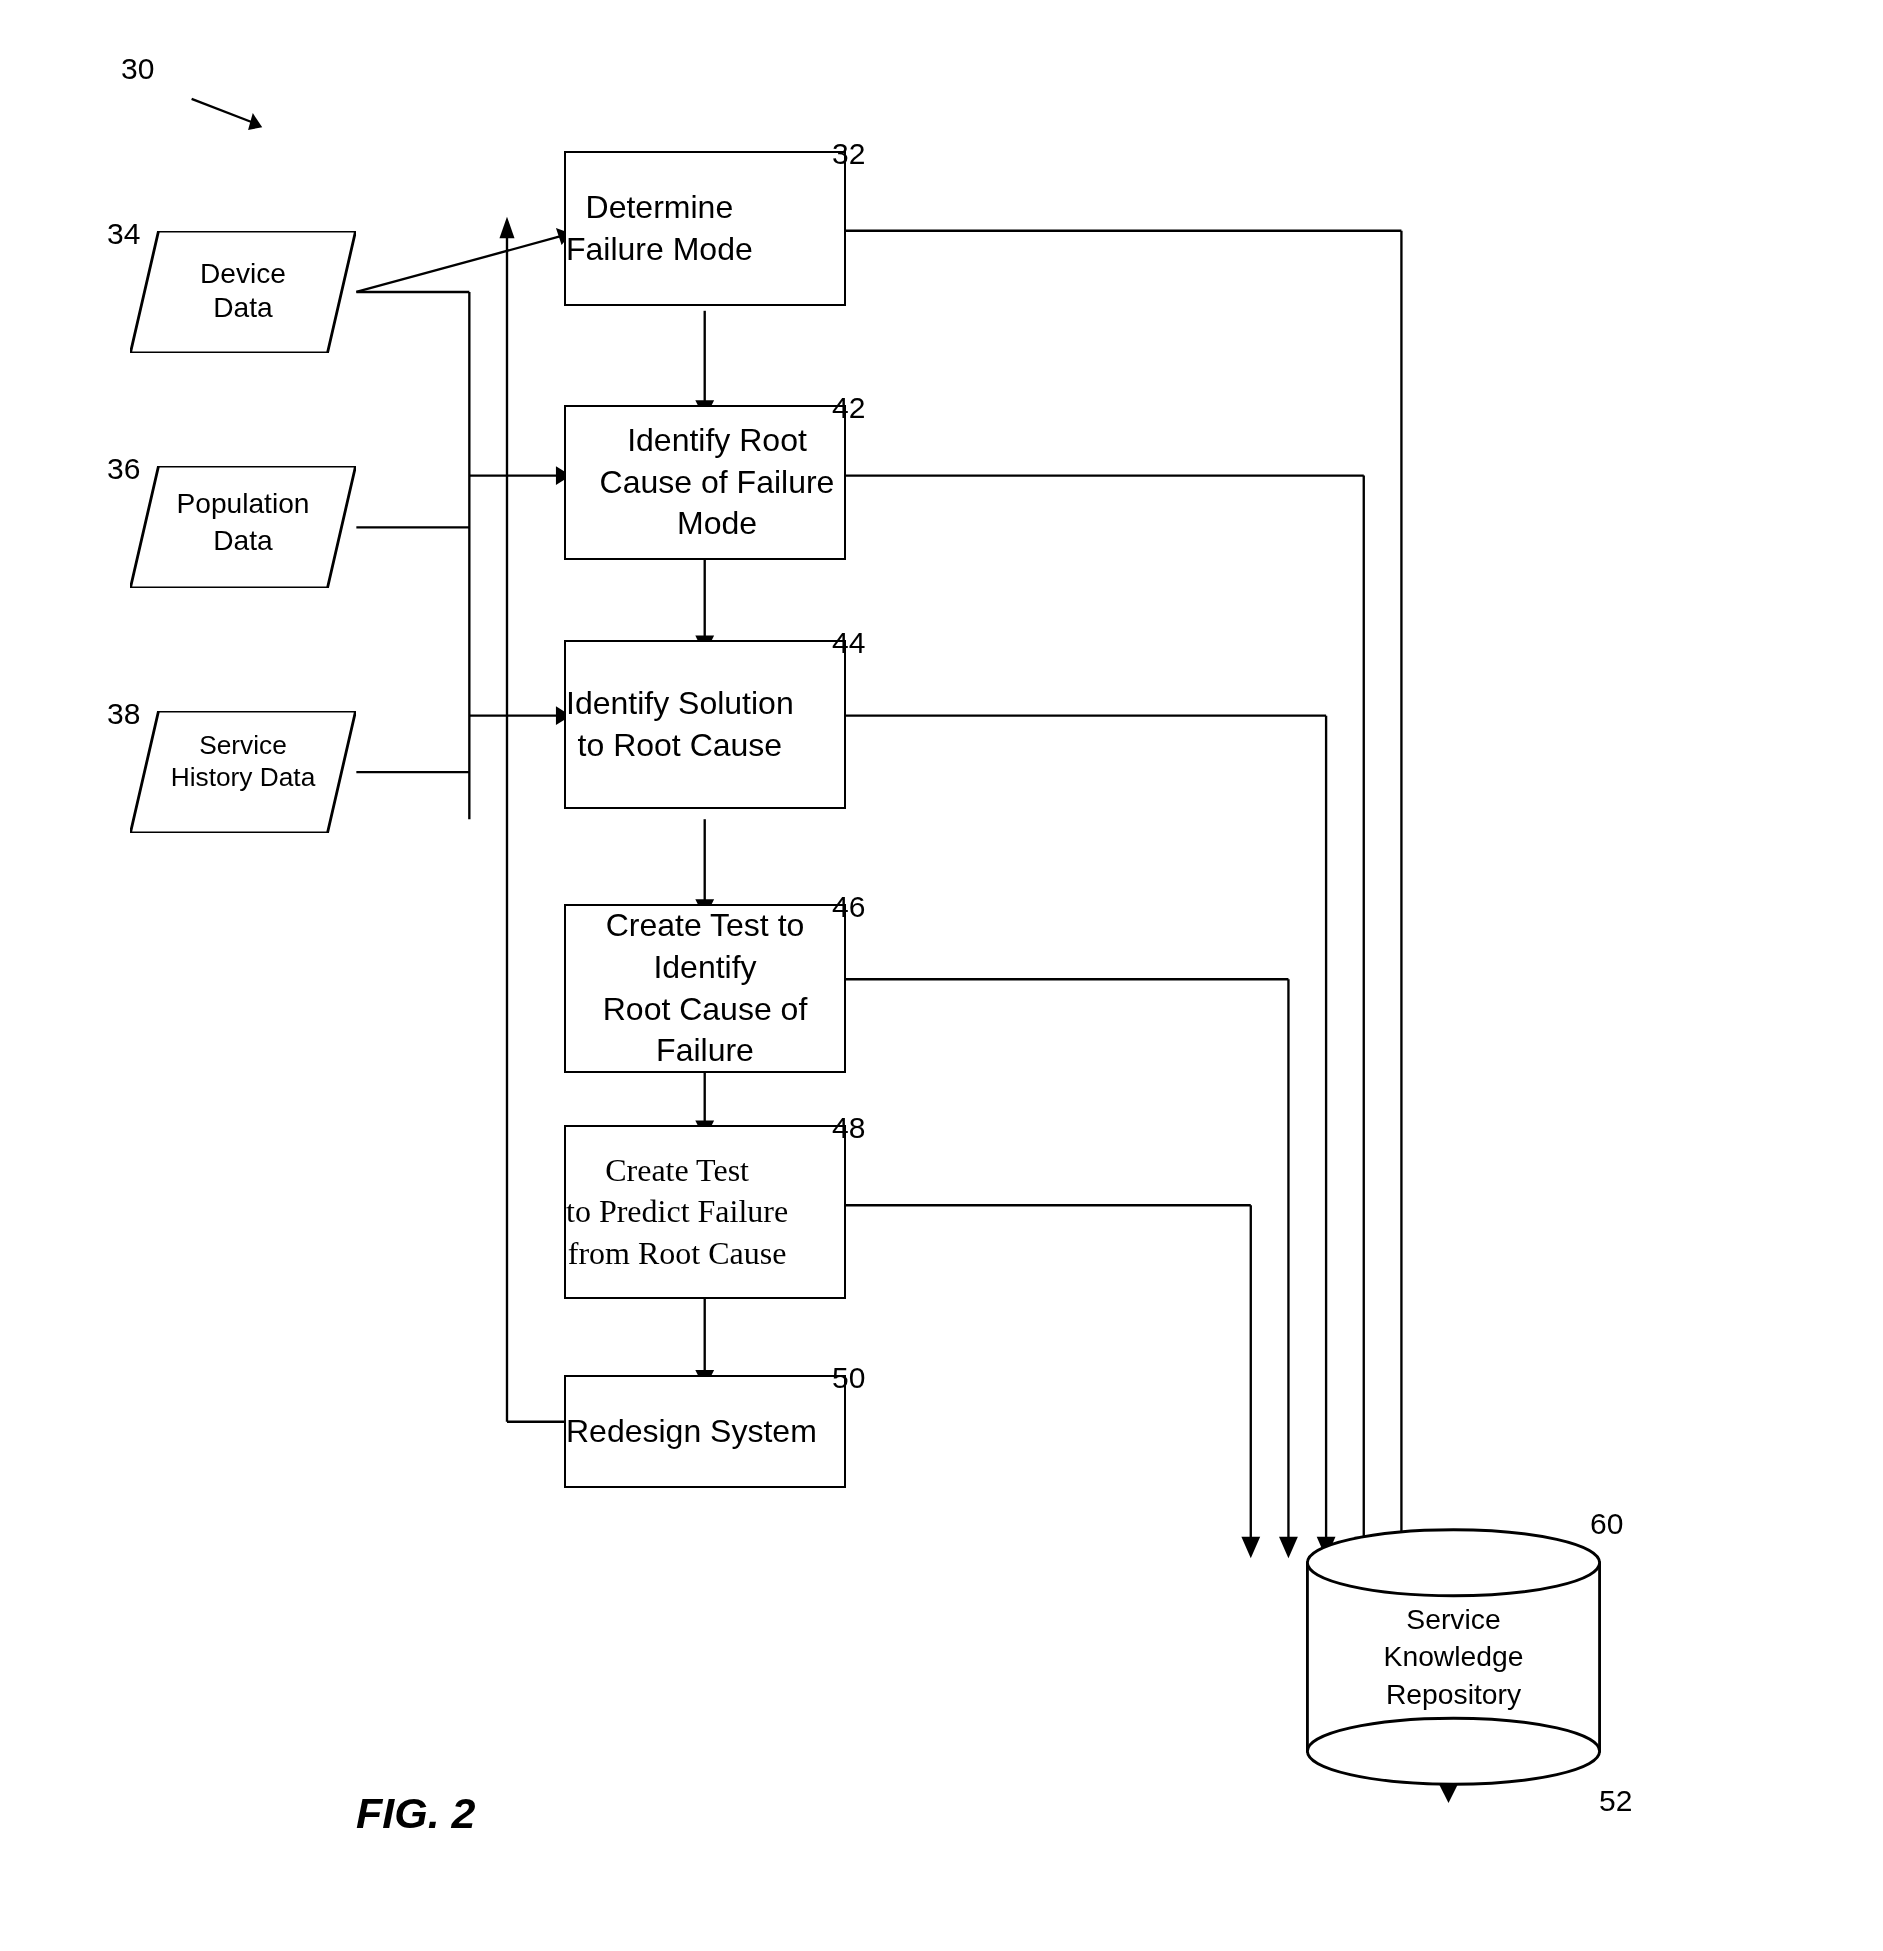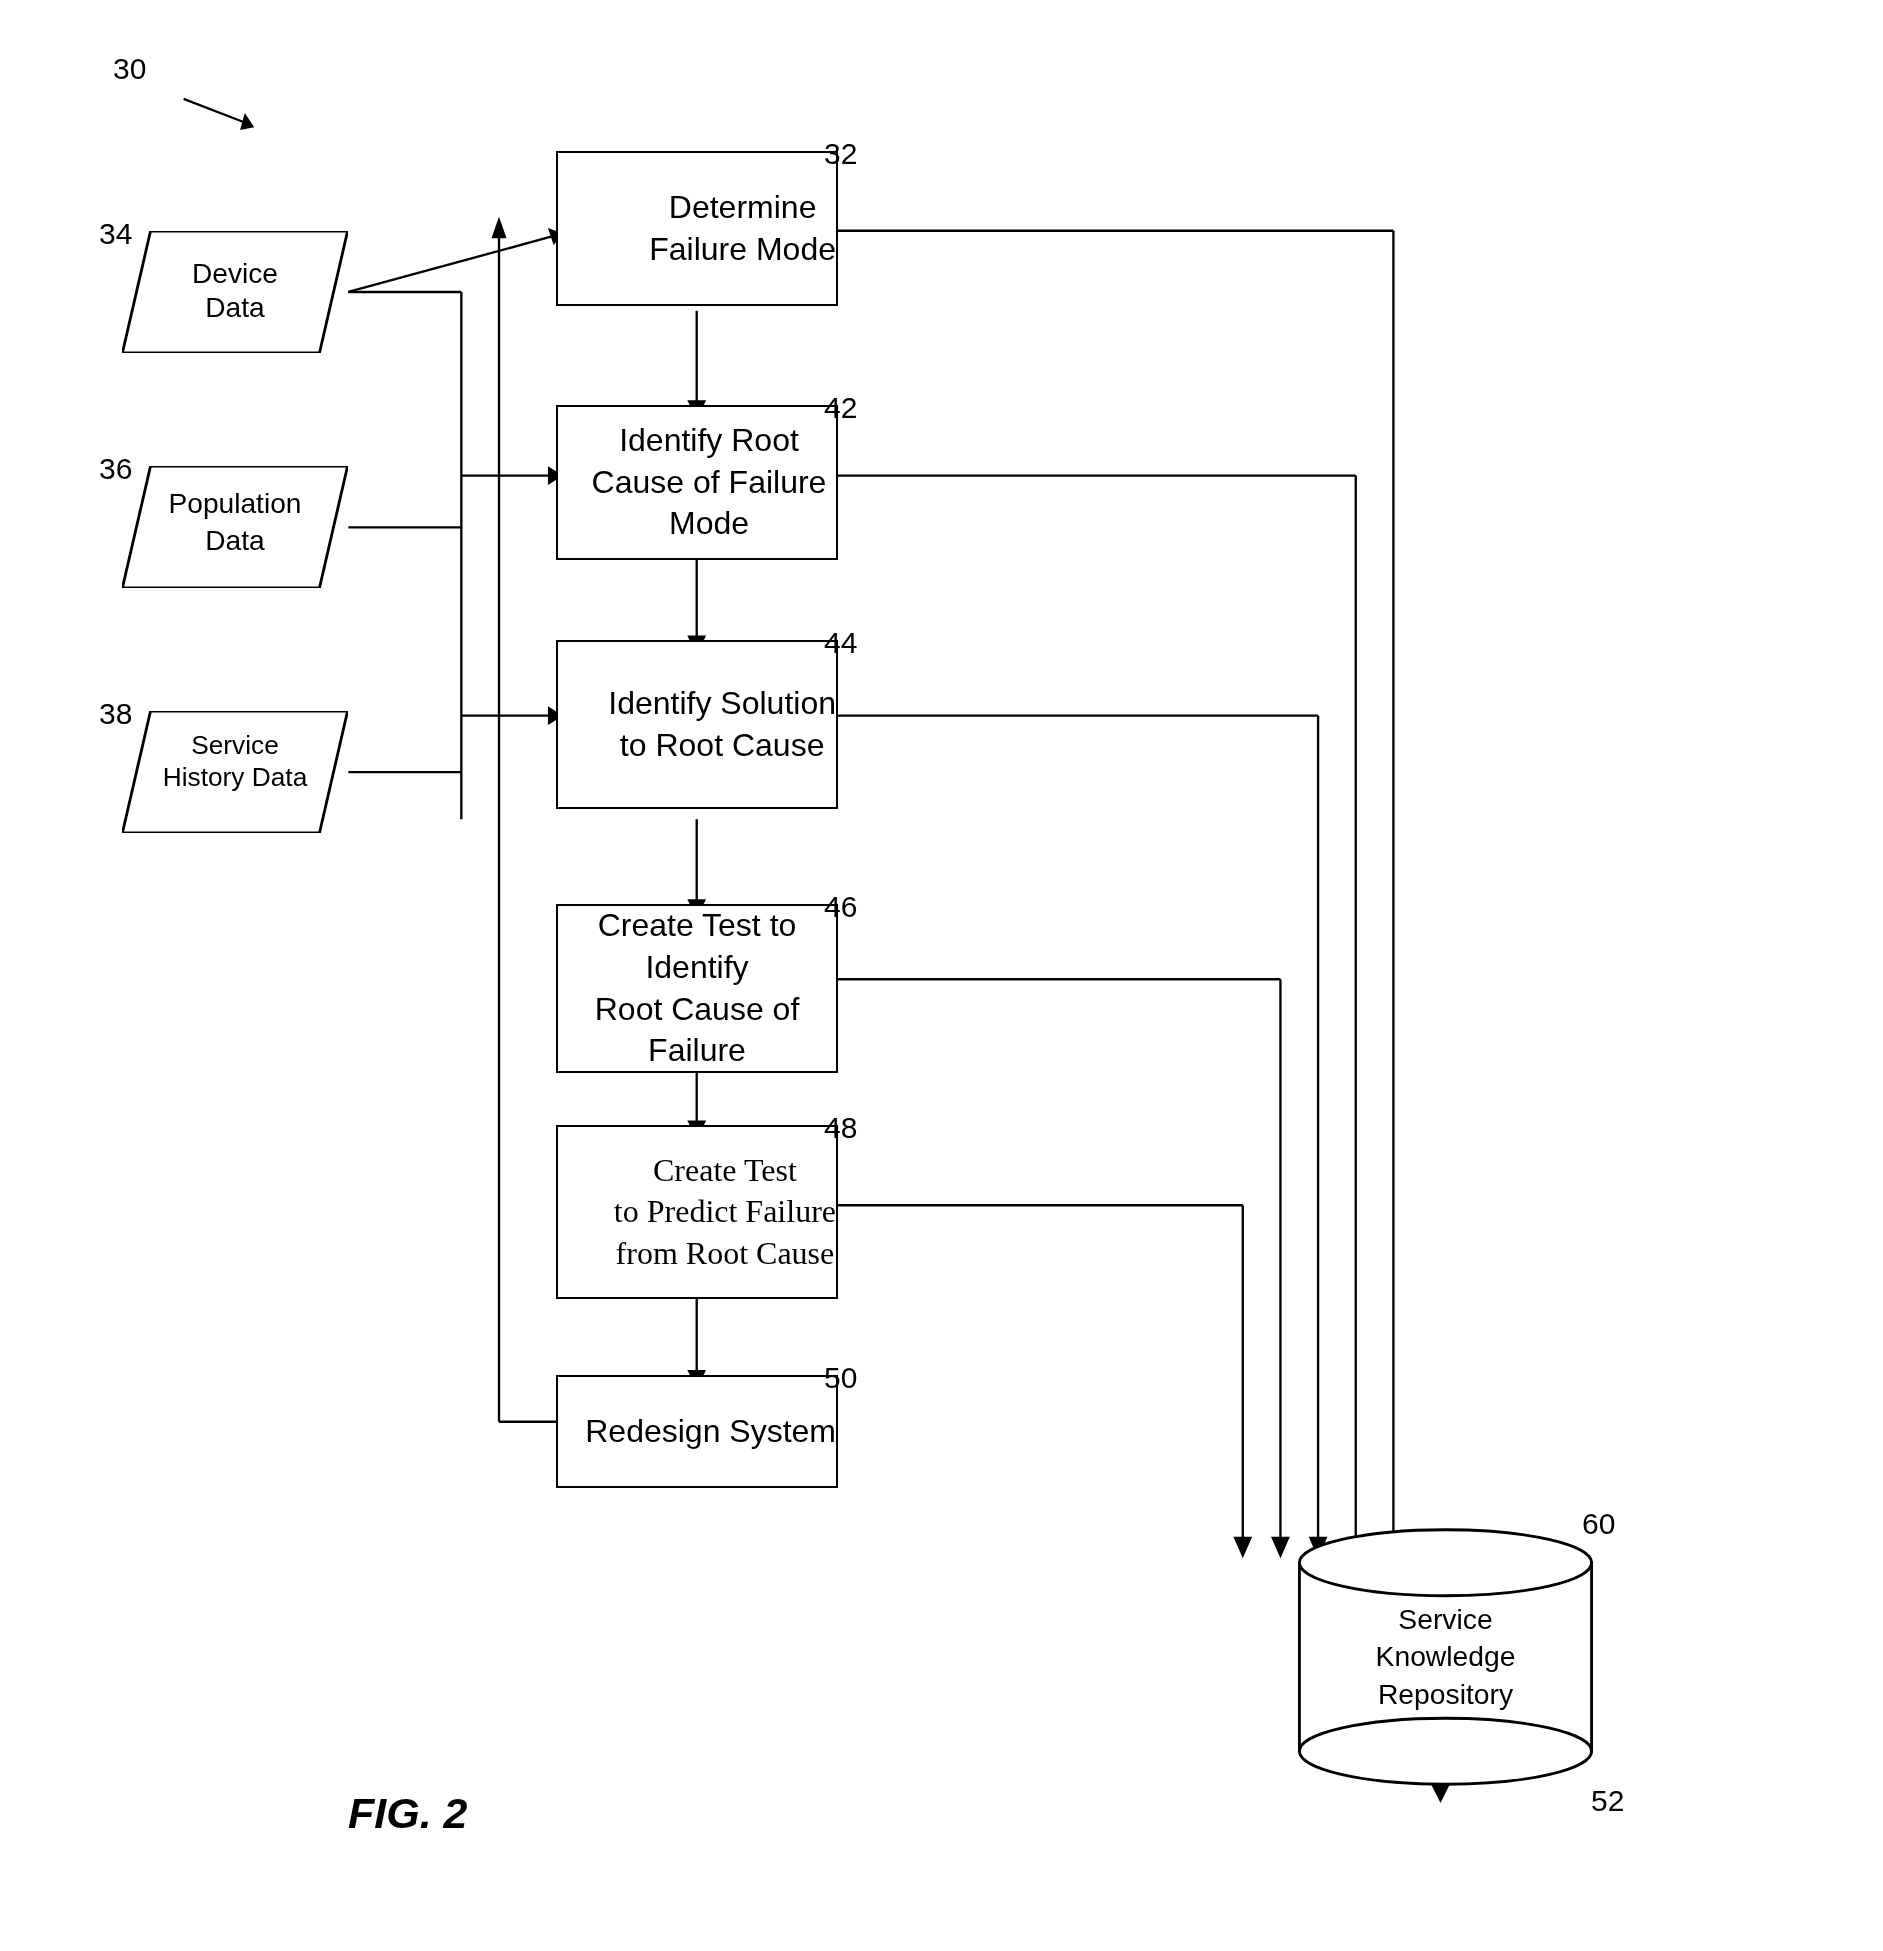--- a/index.html
+++ b/index.html
@@ -8,21 +8,21 @@
       font-family: Arial, sans-serif;
       width: 1883px;
       height: 1951px;
       position: relative;
       overflow: hidden;
     }
 
     .diagram-container {
       position: absolute;
       top: 0;
-      left: 0;
+      left: 8px;
       width: 1705px;
       height: 1951px;
     }
 
     
     .fig-label {
       position: absolute;
       bottom: 113px;
       left: 348px;
       font-size: 43px;
@@ -30,21 +30,21 @@
       font-style: italic;
     }
 
     
     .process-box {
       position: absolute;
       border: 2.8px solid #000;
       background: #fff;
       display: flex;
       align-items: center;
-      justify-content: flex-end;
+      justify-content: flex-start;
       text-align: center;
       font-size: 32px;
       line-height: 1.3;
     }
 
     
     .cylinder-container {
       position: absolute;
     }
 

